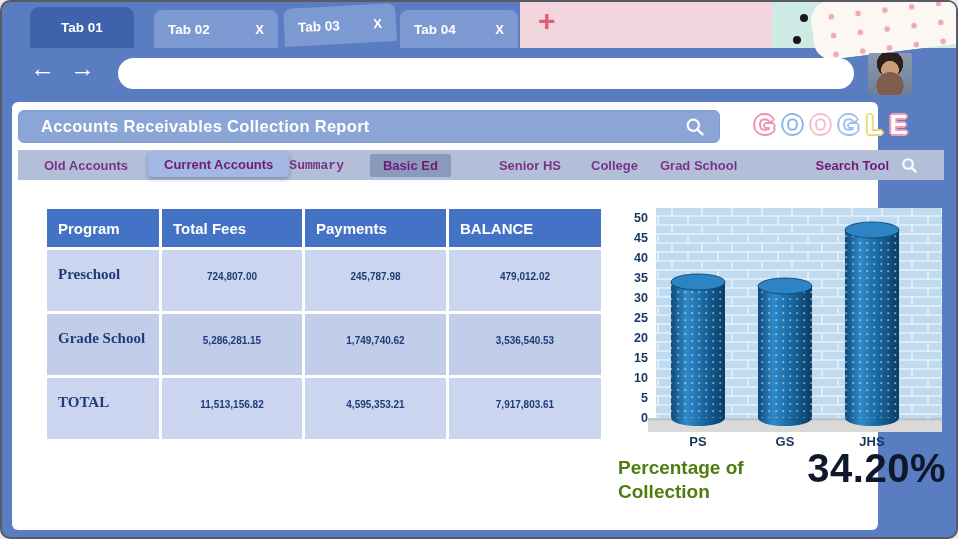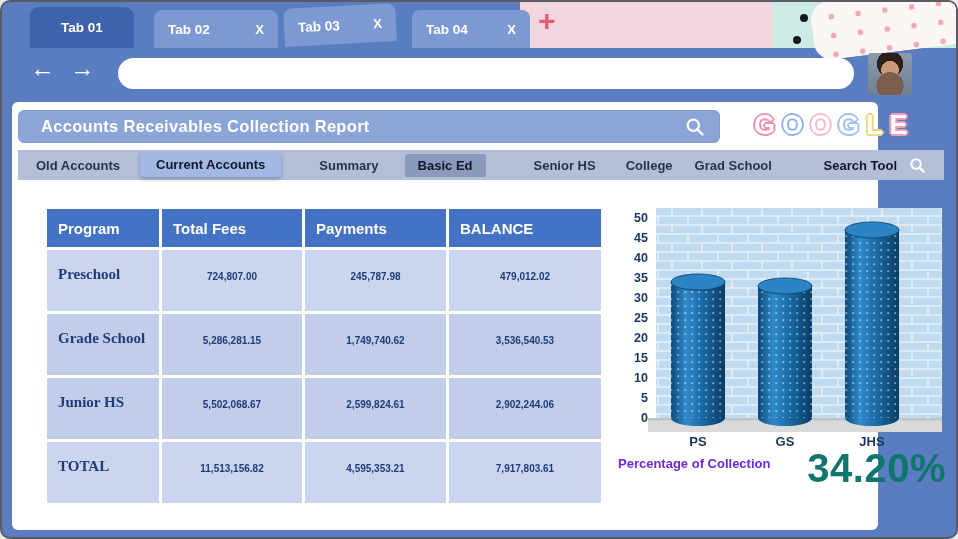--- a/index.html
+++ b/index.html
@@ -16,21 +16,21 @@
   .dot2{left:791px;top:34px;}
   .blob{position:absolute;left:810px;top:-8px;width:158px;height:58px;border-radius:18px;
         background-color:#fdf7f3;
         background-image:radial-gradient(circle,#efa9b6 2.6px,transparent 3.2px);
         background-size:27px 19px;background-position:7px 6px;transform:rotate(-7deg);}
   .tab{position:absolute;color:#fff;font-weight:700;font-size:13.5px;display:flex;align-items:center;cursor:pointer;}
   .tab1{left:28px;top:5px;width:104px;height:41px;background:#3e62ac;border-radius:9px 9px 0 0;justify-content:center;}
   .tab2,.tab3,.tab4{background:#7d99d2;border-radius:8px 8px 0 0;justify-content:space-between;padding:0 14px;box-sizing:border-box;}
   .tab2{left:152px;top:8px;width:124px;height:38px;}
   .tab3{left:282px;top:4px;width:112px;height:38px;transform:rotate(-3deg);}
-  .tab4{left:398px;top:8px;width:118px;height:38px;margin-left:12px;}
+  .tab4{left:398px;top:8px;width:118px;height:38px;}
   .tab .close{font-weight:700;font-size:13px;margin-left:10px;cursor:pointer;}
 
   
   .navbar{position:absolute;left:0;top:46px;width:100%;height:52px;}
   .arrow{position:absolute;top:8px;color:#fff;font-size:25px;font-weight:400;cursor:pointer;line-height:1;}
   .back{left:28px;}
   .fwd{left:68px;}
   .address{position:absolute;left:116px;top:10px;width:736px;height:31px;border:none;outline:none;
            border-radius:16px;background:#fff;box-sizing:border-box;padding:0 16px;font-size:14px;color:#333;}
   .avatar{position:absolute;left:866px;top:5px;width:44px;height:42px;border-radius:3px;cursor:pointer;
@@ -44,45 +44,45 @@
   .card{position:absolute;left:10px;top:100px;width:866px;height:428px;background:#fff;border-radius:6px;}
 
   .titlebar{position:absolute;left:6px;top:8px;width:702px;height:33px;background:#8ba5d7;border:1px solid #7f9bd0;
             border-radius:6px;box-sizing:border-box;display:flex;align-items:center;}
   .titlebar .ttl{color:#fff;font-weight:700;font-size:16.5px;padding-left:22px;letter-spacing:.3px;}
   .titlebar .mag{position:absolute;right:14px;top:6px;cursor:pointer;}
 
   .logo{position:absolute;left:742px;top:10px;font-size:27px;font-weight:700;letter-spacing:7px;line-height:1;}
 
   .filterbar{position:absolute;left:6px;top:48px;width:926px;height:30px;background:#b3bfd9;border-radius:0;
-             display:flex;align-items:center;box-sizing:border-box;padding:0 18px;color:#0f172a;font-size:13px;font-weight:700;}
+             display:flex;align-items:center;box-sizing:border-box;padding:0 26px;color:#701a75;font-size:13px;font-weight:700;}
   .f{white-space:nowrap;cursor:pointer;}
   .f.dim{opacity:.85;font-weight:600;}
   .btn-cur{background:#a3b8e3;border-radius:4px;padding:5px 16px;box-shadow:0 2px 4px rgba(40,60,110,.4);position:relative;top:-1px;}
   .btn-basic{background:#8a9abc;border-radius:2px;padding:4px 13px;}
-  .ml1{margin-left:20px;} .ml2{margin-left:38px;} .ml3{margin-left:26px;} .ml4{margin-left:48px;}
+  .ml1{margin-left:20px;} .ml2{font-family:Liberation Mono, monospace;} .ml3{margin-left:26px;} .ml4{margin-left:48px;}
   .ml5{margin-left:30px;} .ml6{margin-left:22px;}
   .f.search{margin-left:auto;}
   .filterbar .mag2{margin-left:12px;cursor:pointer;}
 
   
   .tbl{position:absolute;left:32px;top:104px;border-collapse:separate;border-spacing:3px;}
   .tbl th{background:#4472c4;color:#fff;font-size:15px;font-weight:700;text-align:left;padding:0 0 0 11px;height:38px;}
   .tbl td{color:#1f3c78;font-weight:700;}
   .tbl tr.r-odd td{background:#ccd5ef;}
   .tbl tr.r-even td{background:#c2cde9;}
   .tbl td.prog{font-size:15px;vertical-align:top;padding:16px 6px 0 11px;font-family:Liberation Serif, serif;}
   .tbl td.num{font-size:10px;text-align:center;vertical-align:middle;padding-bottom:10px;}
   .tbl tbody tr{height:61px;}
   .c1{width:112px;} .c2{width:140px;} .c3{width:141px;} .c4{width:152px;}
 
   
   .chart{position:absolute;left:608px;top:104px;width:322px;height:250px;}
-  .sum-label{position:absolute;left:606px;top:354px;width:170px;font-size:13px;font-weight:700;color:#6d28d9;line-height:1.25;}
-  .sum-value{position:absolute;left:758px;top:344px;width:176px;text-align:right;font-size:40px;font-weight:700;color:#0f766e;letter-spacing:.5px;}
+  .sum-label{position:absolute;left:606px;top:354px;width:170px;font-size:19px;font-weight:700;color:#4d7c0f;line-height:1.25;}
+  .sum-value{position:absolute;left:758px;top:344px;width:176px;text-align:right;font-size:40px;font-weight:700;color:#0f172a;letter-spacing:.5px;}
 </style>
 </head>
 <body>
 
 <div class="frame">
 
   <div class="tabstrip">
     <div class="decor-pink"></div>
     <div class="decor-teal"></div>
     <div class="blob"></div>
@@ -161,26 +161,20 @@
           <td class="prog">Preschool</td>
           <td class="num">724,807.00</td>
           <td class="num">245,787.98</td>
           <td class="num">479,012.02</td>
         </tr>
         <tr class="r-even">
           <td class="prog">Grade School</td>
           <td class="num">5,286,281.15</td>
           <td class="num">1,749,740.62</td>
           <td class="num">3,536,540.53</td>
-        </tr>
-        <tr class="r-even">
-          <td class="prog">Junior HS</td>
-          <td class="num">5,502,068.67</td>
-          <td class="num">2,599,824.61</td>
-          <td class="num">2,902,244.06</td>
         </tr>
         <tr class="r-odd">
           <td class="prog">TOTAL</td>
           <td class="num">11,513,156.82</td>
           <td class="num">4,595,353.21</td>
           <td class="num">7,917,803.61</td>
         </tr>
       </tbody>
     </table>
 

